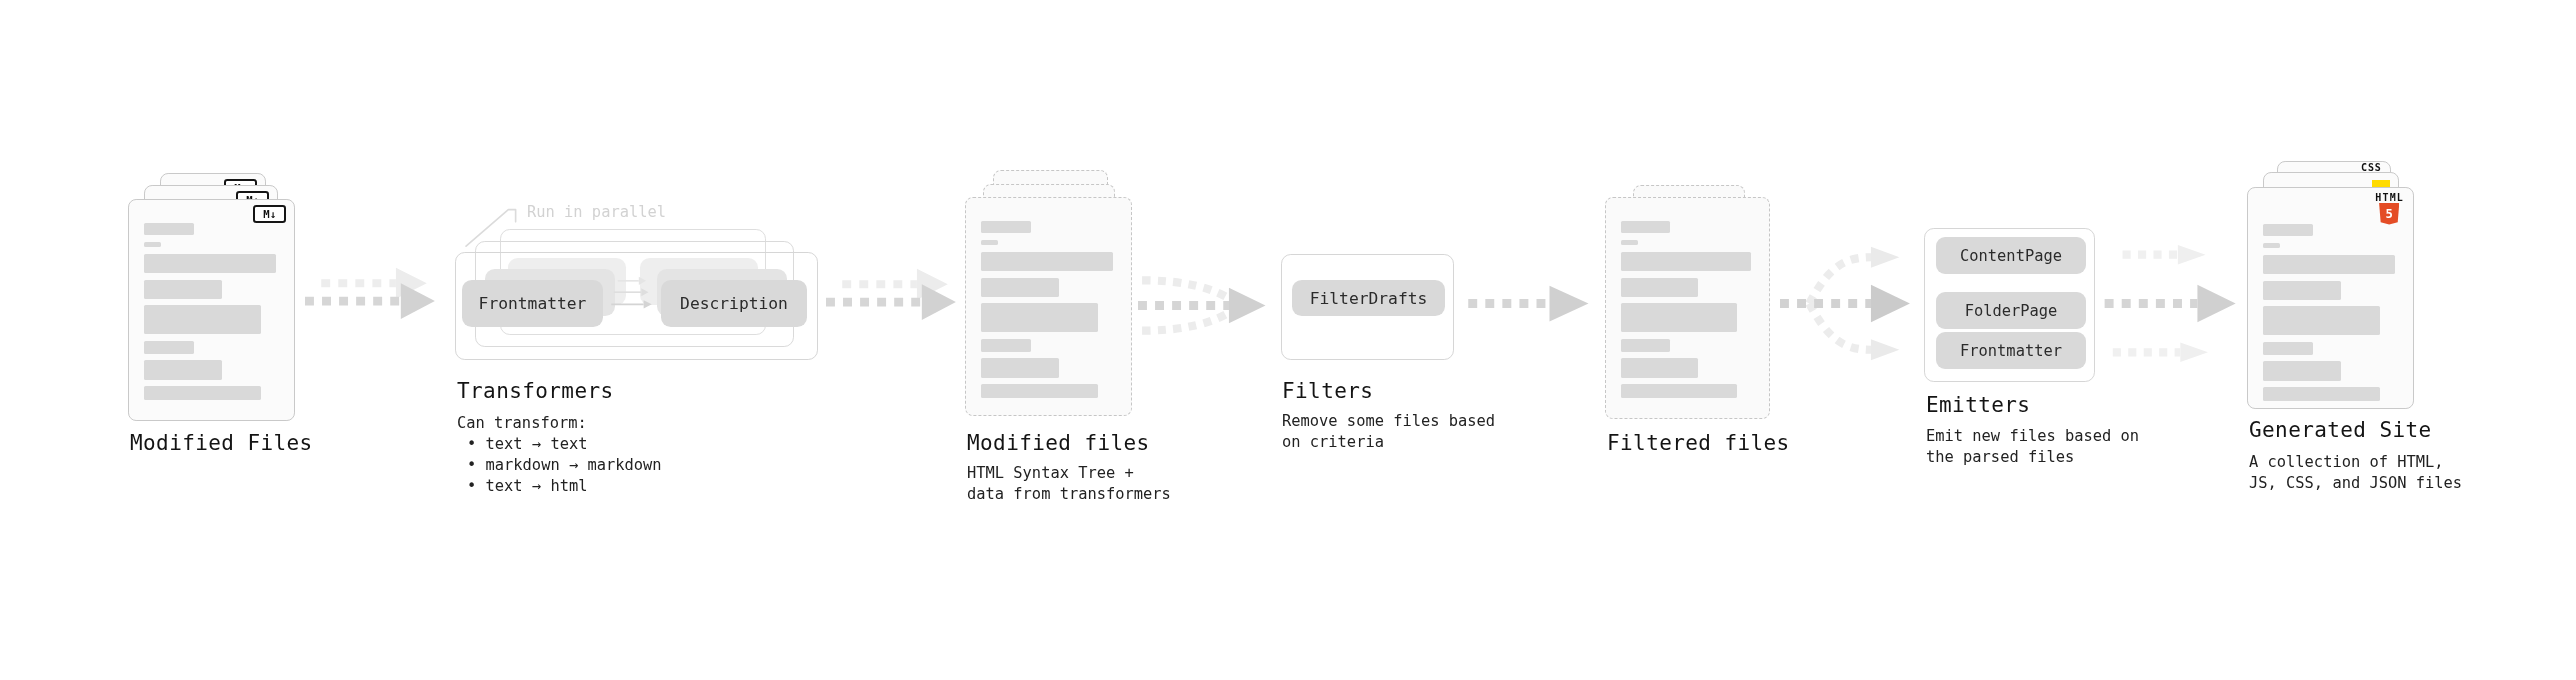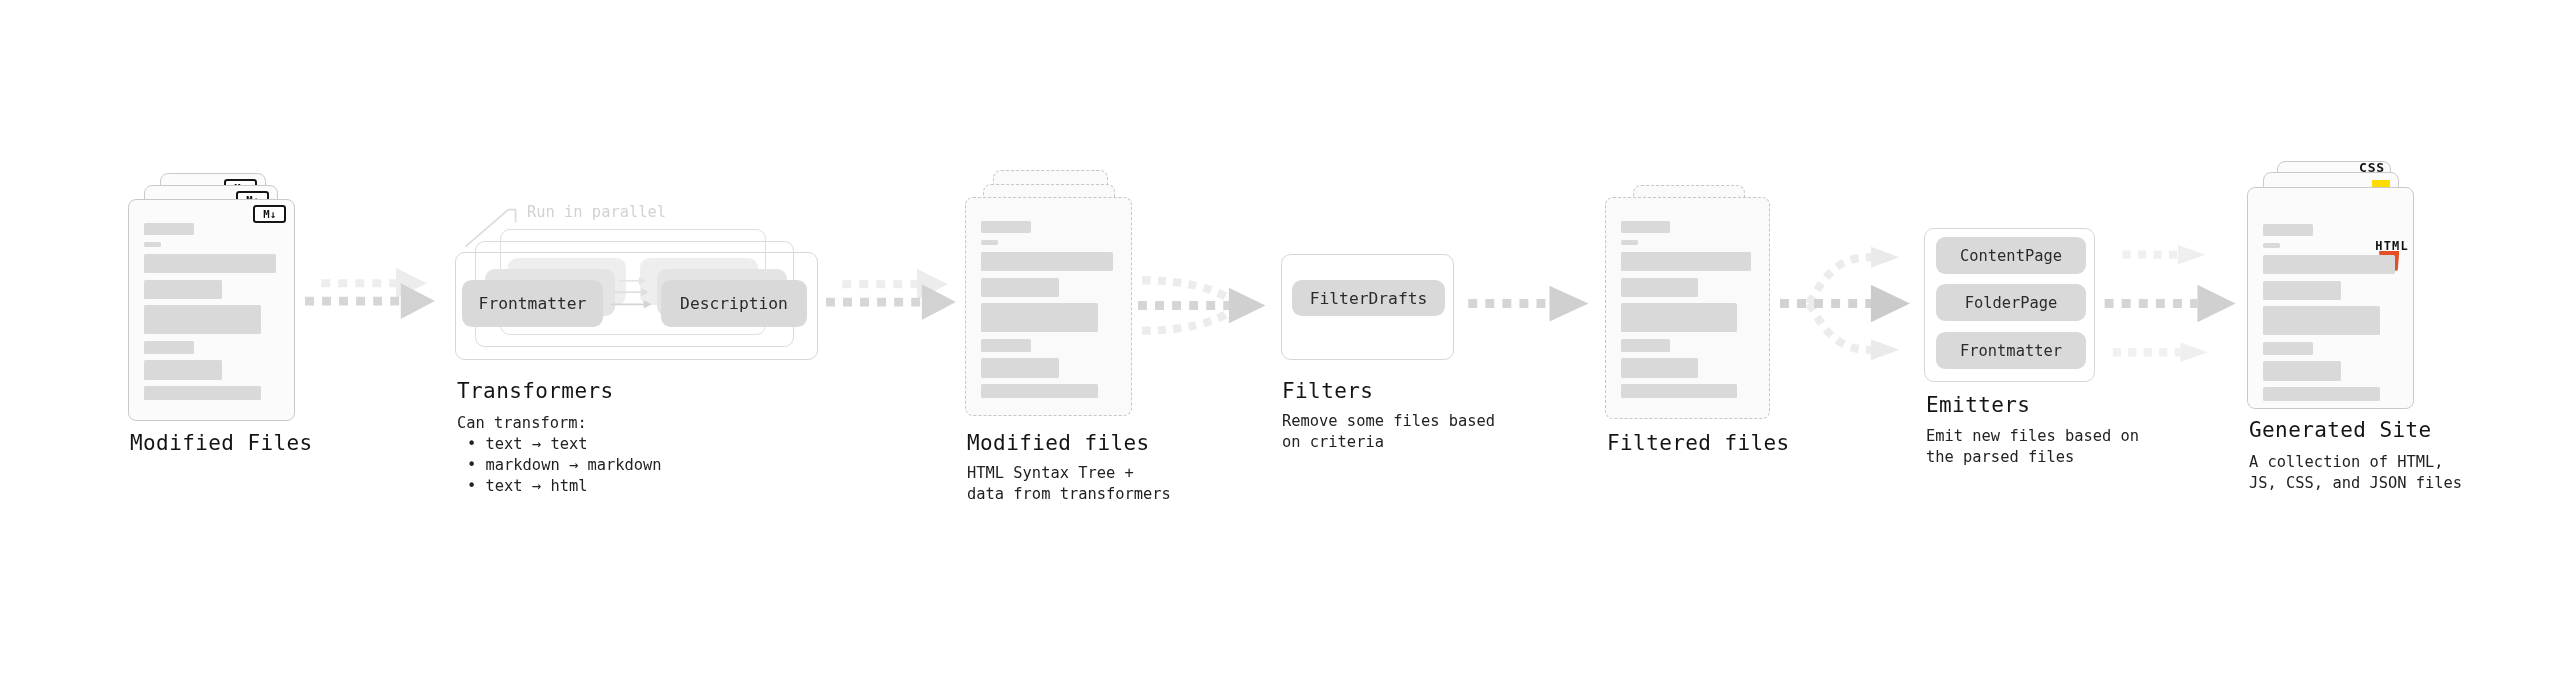--- a/index.html
+++ b/index.html
@@ -21,25 +21,25 @@
   
   .frame{position:absolute;border:1.6px solid #d6d6d6;border-radius:9.8px;background:transparent;box-sizing:border-box;}
   .frame.filled{background:#ffffff;}
   .pill{position:absolute;background:#d9d9d9;border-radius:9.8px;display:flex;align-items:center;justify-content:center;
     font-size:16.3px;color:#2b2b2b;white-space:nowrap;}
   .pill.ghost1{background:#e4e4e4;}
   .pill.ghost2{background:#eeeeee;}
   .pill.small{font-size:15.4px;border-radius:9px;}
   
   .css-icon{position:absolute;top:1.6px;right:6.5px;width:24.4px;text-align:center;}
-  .css-icon .t{font-size:13px;font-weight:bold;color:#111;letter-spacing:0.8px;line-height:8.1px;}
+  .css-icon .t{font-size:10px;font-weight:bold;color:#111;letter-spacing:0.8px;line-height:8.1px;}
   .css-icon .u{height:3.3px;width:21px;margin:0.8px auto 0;background:#2c62f6;}
   .js-icon{position:absolute;top:6.5px;right:8.1px;width:18px;height:9.8px;background:#ffdb00;}
   .html5-icon{position:absolute;top:5.7px;right:9.8px;width:28px;text-align:center;}
-  .html5-icon .t{font-size:12px;font-weight:bold;color:#111;letter-spacing:1.2px;line-height:8.1px;margin-top:48px;}
+  .html5-icon .t{font-size:10px;font-weight:bold;color:#111;letter-spacing:1.2px;line-height:8.1px;}
   .html5-shield{width:20.3px;height:22px;margin:0.8px auto 0;background:#e44d26;
     clip-path:polygon(0 0,100% 0,92% 89%,50% 100%,8% 89%);
     display:flex;align-items:center;justify-content:center;color:#fff;font-size:12.2px;font-weight:bold;}
   svg{position:absolute;overflow:visible;}
 </style>
 </head>
 <body>
 
 <div id="canvas">
 
@@ -176,21 +176,21 @@
     <path d="M 36,73 C 58,114 76,130 112,130" fill="none" stroke="#ececec" stroke-width="10" stroke-dasharray="10 9"></path>
     <polygon points="112,3 112,29 147,16" fill="#eaeaea"></polygon>
     <polygon points="112,117 112,143 147,130" fill="#eaeaea"></polygon>
     <line x1="0" y1="73" x2="112" y2="73" stroke="#d2d2d2" stroke-width="11" stroke-dasharray="11 10"></line>
     <polygon points="112,50 112,96 160,73" fill="#cbcbcb"></polygon>
   </svg>
 
   <div>
     <div class="frame filled" style="left:1924px;top:228px;width:171px;height:154px;"></div>
     <div class="pill small" style="left:1936px;top:237px;width:150px;height:37px;">ContentPage</div>
-    <div class="pill small" style="left:1936px;top:284px;width:150px;height:37px;">FolderPage</div>
+    <div class="pill small" style="left:1936px;top:292px;width:150px;height:37px;">FolderPage</div>
     <div class="pill small" style="left:1936px;top:332px;width:150px;height:37px;">Frontmatter</div>
     <div class="stage-label" style="left:1926px;top:393px;">Emitters</div>
     <div class="stage-desc" style="left:1926px;top:426px;">Emit new files based on
 the parsed files</div>
   </div>
 
   <svg style="left:2103px;top:244px;" width="140" height="119" viewBox="0 0 172 146">
     <line x1="24" y1="13" x2="92" y2="13" stroke="#f0f0f0" stroke-width="10" stroke-dasharray="10 9"></line>
     <polygon points="92,1 92,25 126,13" fill="#efefef"></polygon>
     <line x1="2" y1="73" x2="116" y2="73" stroke="#d5d5d5" stroke-width="11" stroke-dasharray="11 10"></line>

